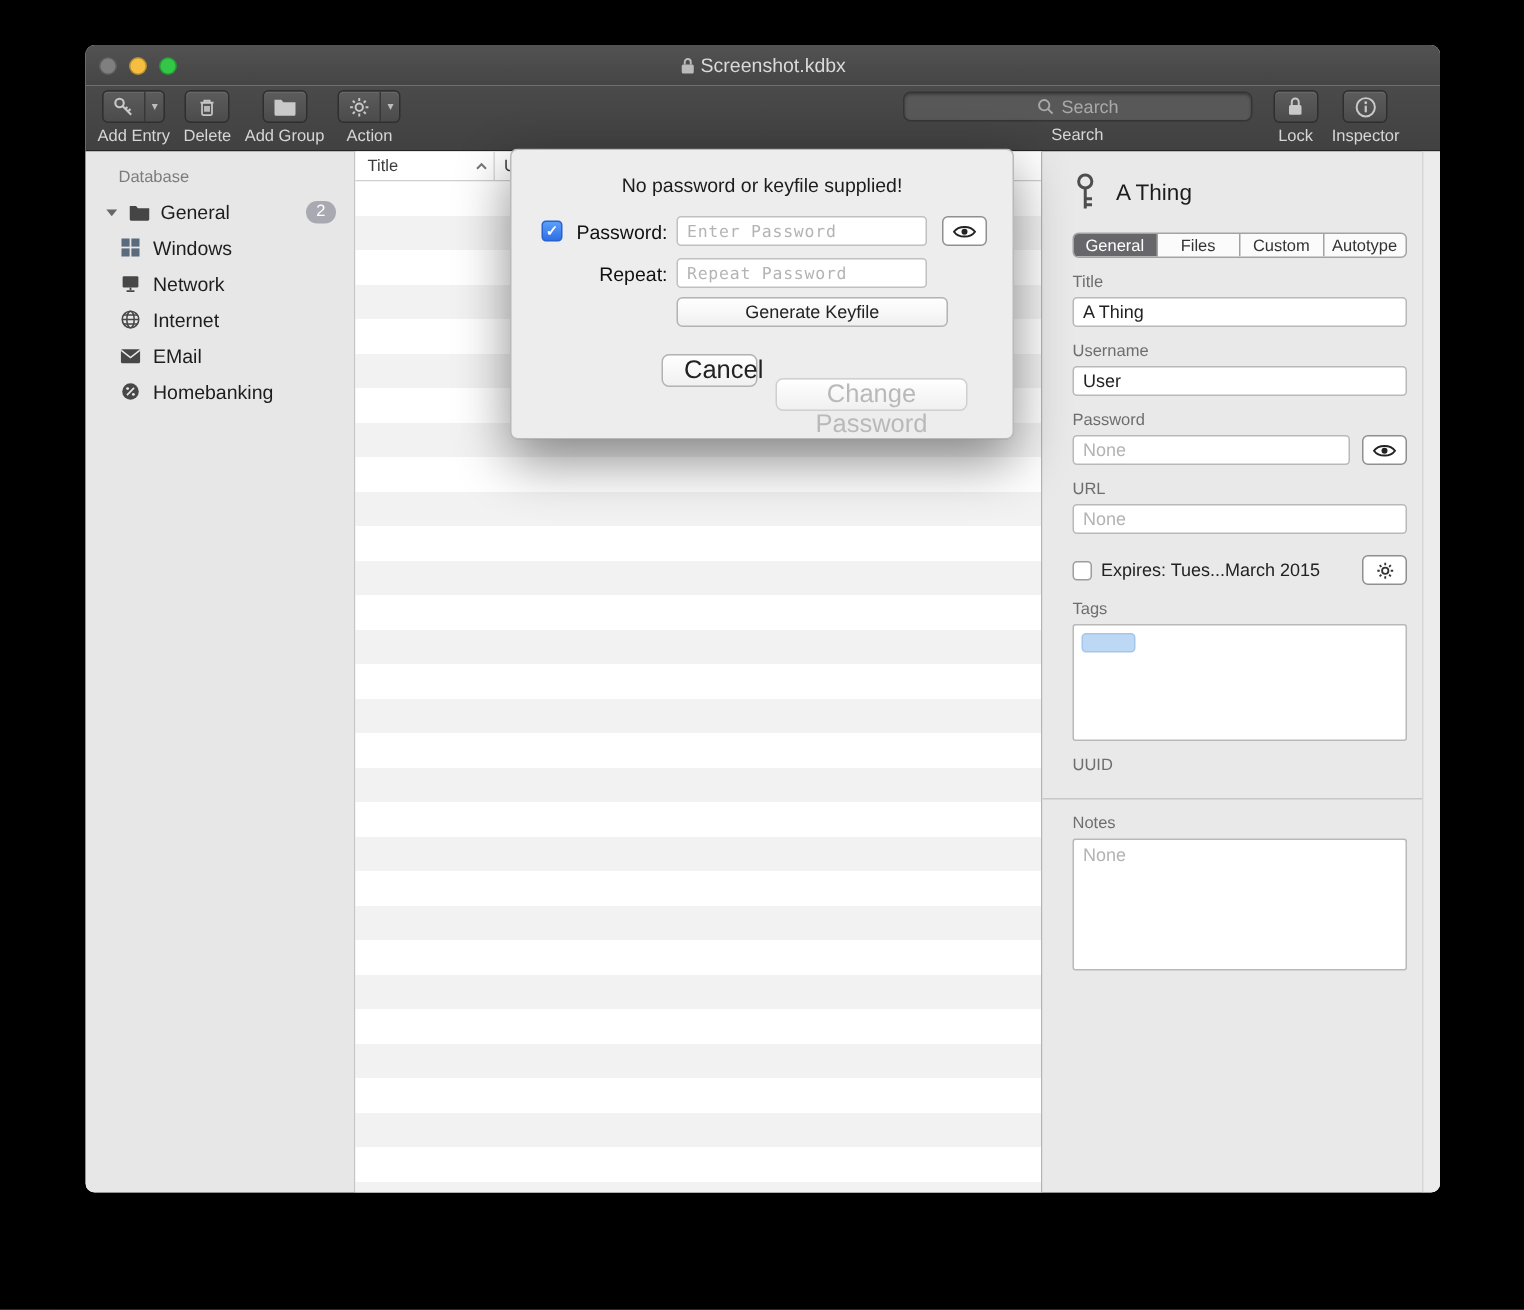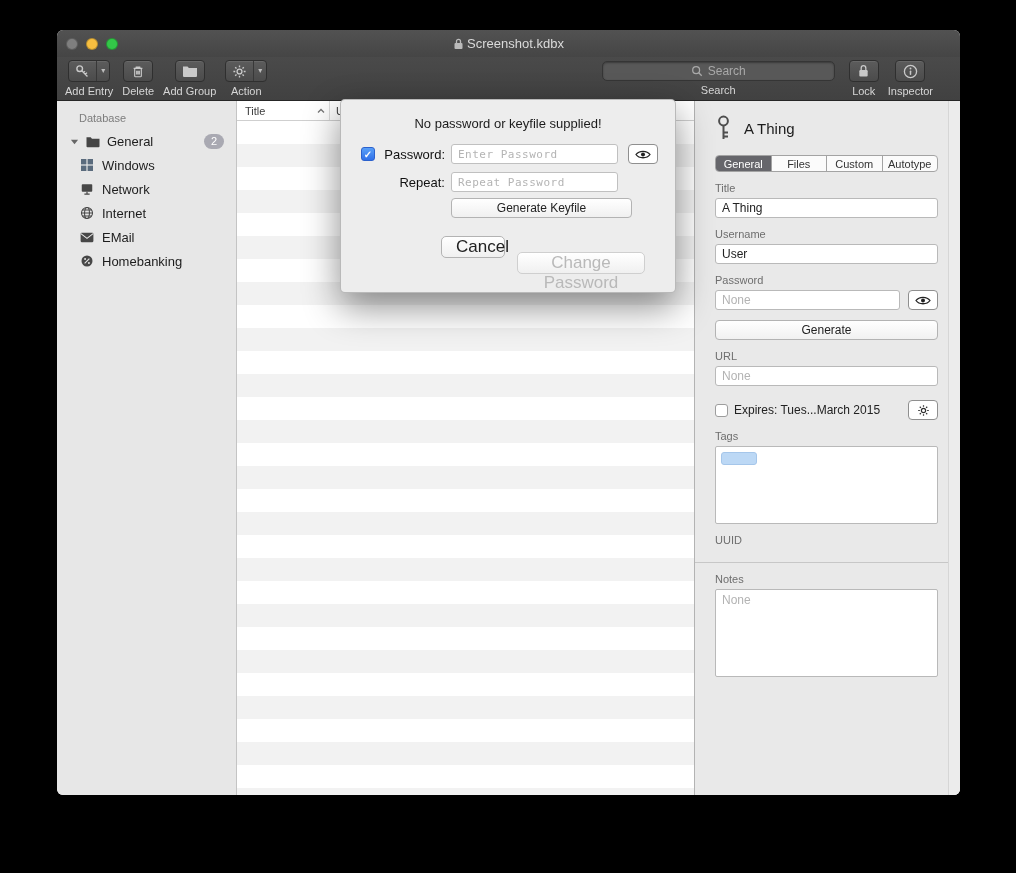--- a/index.html
+++ b/index.html
@@ -374,21 +374,20 @@
         <div class="row-flex">
           <input class="txt-field" style="flex: 1 1 0%;" placeholder="None">
           <div class="eye-btn">
             <svg width="16" height="11" viewBox="0 0 16 11">
               <path d="M1 5.5 C4 1.2 12 1.2 15 5.5 C12 9.8 4 9.8 1 5.5 Z" fill="none" stroke="#222" stroke-width="1.3"></path>
               <circle cx="8" cy="5.5" r="2" fill="#222"></circle>
             </svg>
           </div>
         </div>
 
-        <button class="gen-btn">Generate</button>
 
         <div class="fld-label">URL</div>
         <input class="txt-field" placeholder="None" style="">
 
         <div class="expires-row">
           <div class="cb"></div>
           <span class="expires-label">Expires: Tues...March 2015</span>
           <div class="gear-btn">
             <svg width="13" height="13" viewBox="0 0 16 16" fill="none" stroke="currentColor" stroke-width="1.5">
               <path d="M8 1.5 v2 M8 12.5 v2 M1.5 8 h2 M12.5 8 h2 M3.4 3.4 l1.4 1.4 M11.2 11.2 l1.4 1.4 M12.6 3.4 l-1.4 1.4 M4.8 11.2 l-1.4 1.4"></path>

